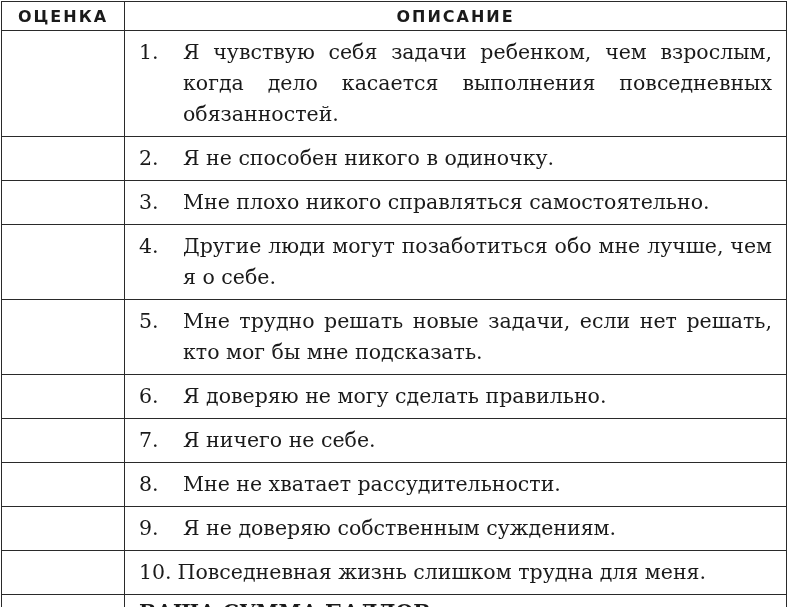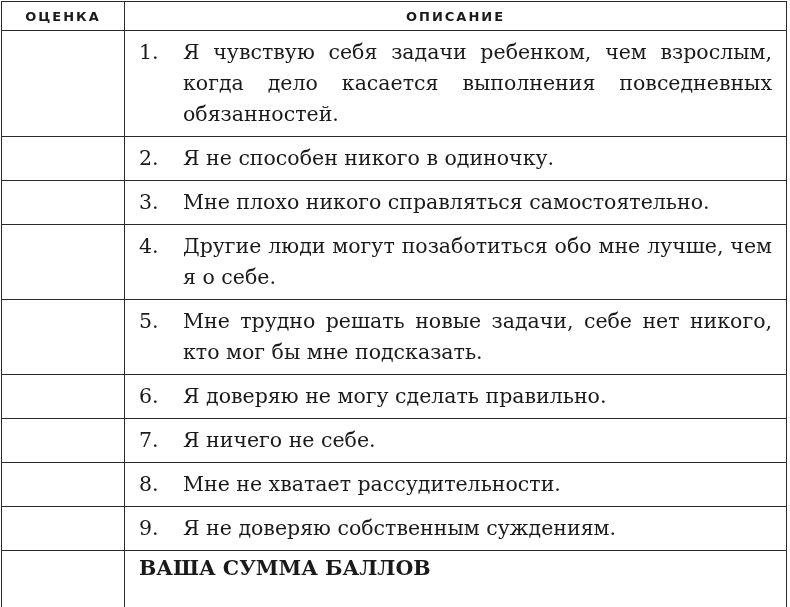--- a/index.html
+++ b/index.html
@@ -1,19 +1,19 @@
 <!DOCTYPE html>
 <html><head>
 <meta charset="utf-8">
 <style>
   html, body { margin: 0; padding: 0; background: #ffffff; }
   body { width: 790px; height: 607px; overflow: hidden; font-family: "DejaVu Serif", "Liberation Serif", serif; color: #1a1a1a; }
   .tbl { position: absolute; left: 1px; top: 1px; width: 786px; border-collapse: collapse; table-layout: fixed; }
   .tbl td, .tbl th { border: 1.6px solid #2a2a2a; padding: 0; }
-  .tbl th { height: 28px; font-family: "DejaVu Sans", sans-serif; font-weight: bold; font-size: 13px; letter-spacing: 2px; text-transform: uppercase; text-align: center; vertical-align: middle; font-variant: small-caps; }
+  .tbl th { height: 28px; font-family: "DejaVu Sans", sans-serif; font-weight: bold; font-size: 16px; letter-spacing: 2px; text-transform: uppercase; text-align: center; vertical-align: middle; font-variant: small-caps; }
   .col-score { width: 123px; }
   .desc { font-size: 20.5px; line-height: 31px; padding: 6px 14px 6px 14px !important; vertical-align: top; text-align: justify; }
   .item { display: flex; }
   .num { flex: 0 0 44px; }
   .num.wide { flex: 0 0 auto; margin-right: 6px; }
   .txt { flex: 1; text-align: justify; text-align-last: left; }
   .score { background: #ffffff; }
   .sum-title { font-weight: bold; }
 </style>
 </head>
@@ -65,21 +65,21 @@
             <span class="num">4.</span>
             <span class="txt">Другие люди могут позаботиться обо мне лучше, чем я о себе.</span>
           </div>
       </td>
     </tr>
     <tr style="height:68px">
       <td class="score"></td>
       <td class="desc">
         <div class="item">
             <span class="num">5.</span>
-            <span class="txt">Мне трудно решать новые задачи, себе нет никого, кто мог бы мне подсказать.</span>
+            <span class="txt">Мне трудно решать новые задачи, если нет решать, кто мог бы мне подсказать.</span>
           </div>
       </td>
     </tr>
     <tr style="height:40px">
       <td class="score"></td>
       <td class="desc">
         <div class="item">
             <span class="num">6.</span>
             <span class="txt">Я доверяю не могу сделать правильно.</span>
           </div>
@@ -105,20 +105,29 @@
     </tr>
     <tr style="height:40px">
       <td class="score"></td>
       <td class="desc">
         <div class="item">
             <span class="num">9.</span>
             <span class="txt">Я не доверяю собственным суждениям.</span>
           </div>
       </td>
     </tr>
+    <tr style="height:40px">
+      <td class="score"></td>
+      <td class="desc">
+        <div class="item">
+            <span class="num wide">10.</span>
+            <span class="txt">Повседневная жизнь слишком трудна для меня.</span>
+          </div>
+      </td>
+    </tr>
     <tr style="height:64px">
       <td class="score"></td>
       <td class="desc" style="line-height:26px; padding-top:4px !important;">
         <div class="sum-title">ВАША СУММА БАЛЛОВ</div>
 
       </td>
     </tr>
   </tbody>
 </table>
 

